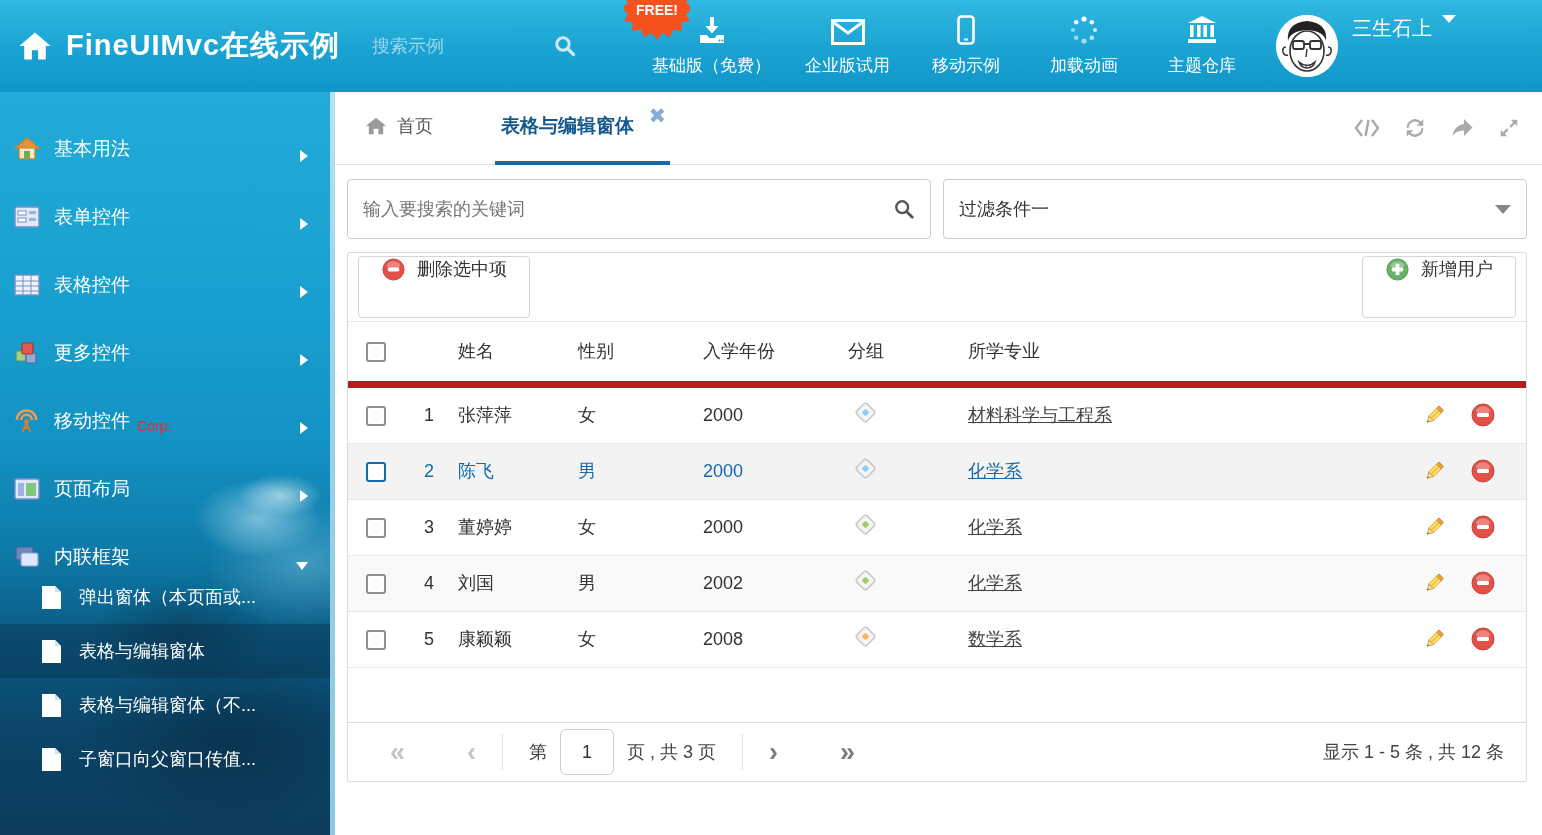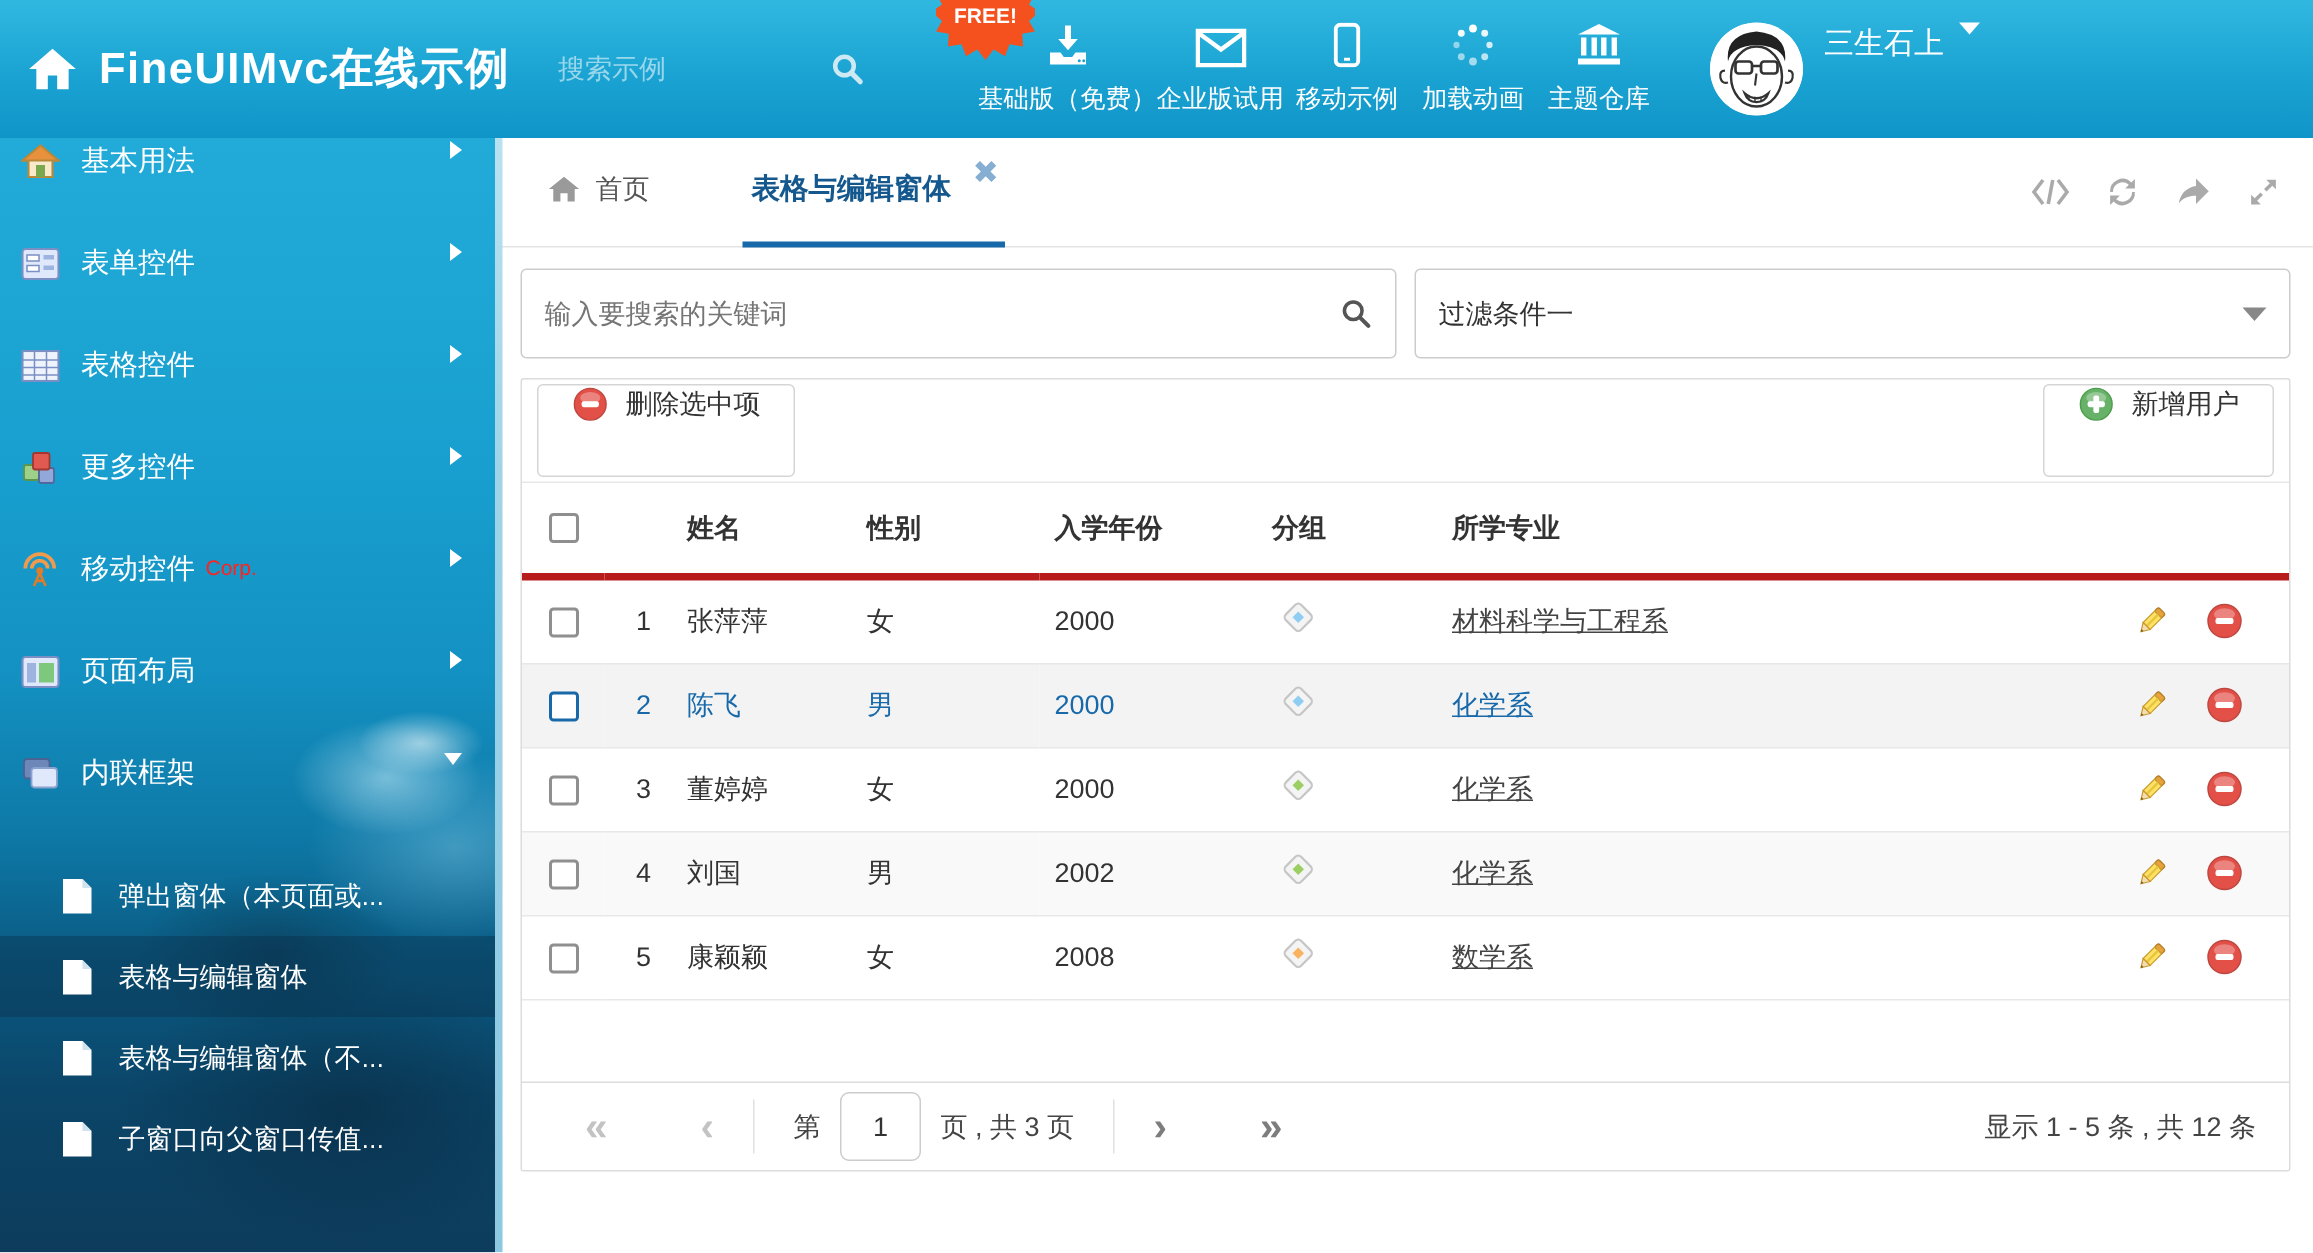--- a/index.html
+++ b/index.html
@@ -8,21 +8,21 @@
 
   
   .header { position:absolute; top:0; left:0; right:0; height:92px;
     background:linear-gradient(180deg,#31b8e1 0%,#1aa3d2 55%,#1095c8 100%);
     display:flex; align-items:center; color:#fff; z-index:5; }
   .logo-home { margin-left:18px; width:34px; height:34px; flex:0 0 auto; cursor:pointer; }
   .app-title { font-size:29px; font-weight:bold; margin-left:14px; letter-spacing:1px; white-space:nowrap; }
   .hsearch { display:flex; align-items:center; margin-left:32px; width:205px; cursor:text; }
   .hsearch-ph { color:rgba(255,255,255,0.55); font-size:18px; }
   .hsearch-ico { margin-left:auto; width:24px; height:24px; }
-  .hnav-group { display:flex; align-items:flex-end; margin-left:75px; position:relative;text-align:right; }
+  .hnav-group { display:flex; align-items:flex-end; margin-left:75px; gap:34px; position:relative;text-align:right; }
   .hnav { display:flex; flex-direction:column; align-items:center; gap:9px; cursor:pointer; min-width:84px; }
   .hnav-ico { height:30px; display:flex; align-items:flex-end; }
   .hnav-label { font-size:17px; white-space:nowrap; }
   .free-badge { position:absolute; left:-28px; top:-38px; width:66px; height:66px; z-index:6; }
   .free-badge text { font-weight:bold; }
   .user-area { display:flex; align-items:flex-start; margin-left:32px; cursor:pointer; }
   .avatar { width:62px; height:62px; border-radius:50%; background:#fff; overflow:hidden; flex:0 0 auto; }
   .user-name { font-size:20px; margin-left:14px; white-space:nowrap; }
   .caret-down-w { width:0; height:0; border-left:7px solid transparent; border-right:7px solid transparent;
     border-top:8px solid #fff; margin-left:10px; margin-right:24px; }
@@ -32,21 +32,21 @@
     background:linear-gradient(180deg,#22abd8 0%,#189fcf 30%,#1391c2 48%,#0e7aa8 62%,#0a5a82 74%,#0b4568 86%,#0d3c5c 100%);
     overflow:hidden; }
   .sidebar::after { content:""; position:absolute; left:0; right:0; top:48%; bottom:0; pointer-events:none;
     background:
       radial-gradient(90px 55px at 78% 18%, rgba(215,245,255,0.50), rgba(215,245,255,0) 70%),
       radial-gradient(140px 90px at 92% 30%, rgba(160,220,245,0.35), rgba(160,220,245,0) 70%),
       radial-gradient(120px 70px at 55% 48%, rgba(10,40,60,0.45), rgba(10,40,60,0) 75%),
       radial-gradient(200px 120px at 70% 75%, rgba(8,35,55,0.50), rgba(8,35,55,0) 75%),
       radial-gradient(60px 30px at 85% 12%, rgba(255,255,255,0.55), rgba(255,255,255,0) 70%); }
   .nav-list { position:relative; z-index:2; padding-top:2px; }
-  .nav-item { height:68px; display:flex; align-items:flex-start; padding:0 22px 0 13px; cursor:pointer; }
+  .nav-item { height:68px; display:flex; align-items:flex-end; padding:0 22px 0 13px; cursor:pointer; }
   .nav-ico { width:27px; height:27px; flex:0 0 auto; margin-right:14px; display:flex; align-items:center; justify-content:center; }
   .nav-label { font-size:19px; }
   .corp-badge { color:#ff2222; font-size:14px; margin-left:7px; margin-top:4px; }
   .arrow-right { margin-left:auto; width:0; height:0; border-top:6px solid transparent;
     border-bottom:6px solid transparent; border-left:8px solid #fff; }
   .arrow-down { margin-left:auto; width:0; height:0; border-left:6px solid transparent;
     border-right:6px solid transparent; border-top:8px solid #fff; }
   .subnav-item { height:54px; display:flex; align-items:center; padding-left:40px; cursor:pointer; position:relative; z-index:2; }
   .subnav-item.active { background:rgba(10,45,70,0.38); }
   .sub-ico { width:23px; height:25px; margin-right:16px; flex:0 0 auto; }
@@ -75,22 +75,22 @@
   .caret-down-g { width:0; height:0; border-left:8px solid transparent; border-right:8px solid transparent;
     border-top:9px solid #888; margin-left:auto; }
 
   .grid-panel { margin:13px 15px 0 17px; border:1px solid #dcdcdc; border-radius:2px; }
   .gtoolbar { height:69px; display:flex; align-items:center; padding:0 10px; border-bottom:1px solid #e7e7e7; }
   .btn { height:62px; background:#fff; border:1px solid #d5d5d5; border-radius:4px; display:flex;
     align-items:flex-start; gap:11px; padding:0 22px; font-size:18px; color:#333; cursor:pointer; }
   .btn-add { margin-left:auto; }
 
   table.grid { width:100%; border-collapse:collapse; table-layout:fixed; }
-  .grid th { height:62px; font-weight:bold; font-size:18px; color:#333; text-align:left;
-    padding-left:10px; border-bottom:5px solid #b91c1c; }
+  .grid th { height:62px; font-weight:normal; font-size:18px; color:#333; text-align:left;
+    padding-left:10px; border-bottom:7px solid #b91c1c; }
   .grid td { height:55px; font-size:18px; color:#333; padding-left:10px; border-bottom:1px solid #e8e8e8; }
   .grid .c-check { text-align:center; padding-left:0; }
   .grid .c-num { text-align:right; padding-right:14px; padding-left:0; color:#333; }
   .grid .c-tag { padding-left:14px; }
   .grid .c-act { display:flex; align-items:center; justify-content:flex-end; gap:24px; padding-right:30px; border-bottom:none; height:55px; }
   .grid td.act-cell { padding:0; }
   .grid tbody tr:nth-child(even) { background:#f9f9f9; }
   .grid tbody tr.selected { background:#f3f3f3; color:#1769aa; }
   .grid tbody tr.selected td { color:#1769aa; }
   .grid a { color:#444; text-decoration:underline; cursor:pointer; }

